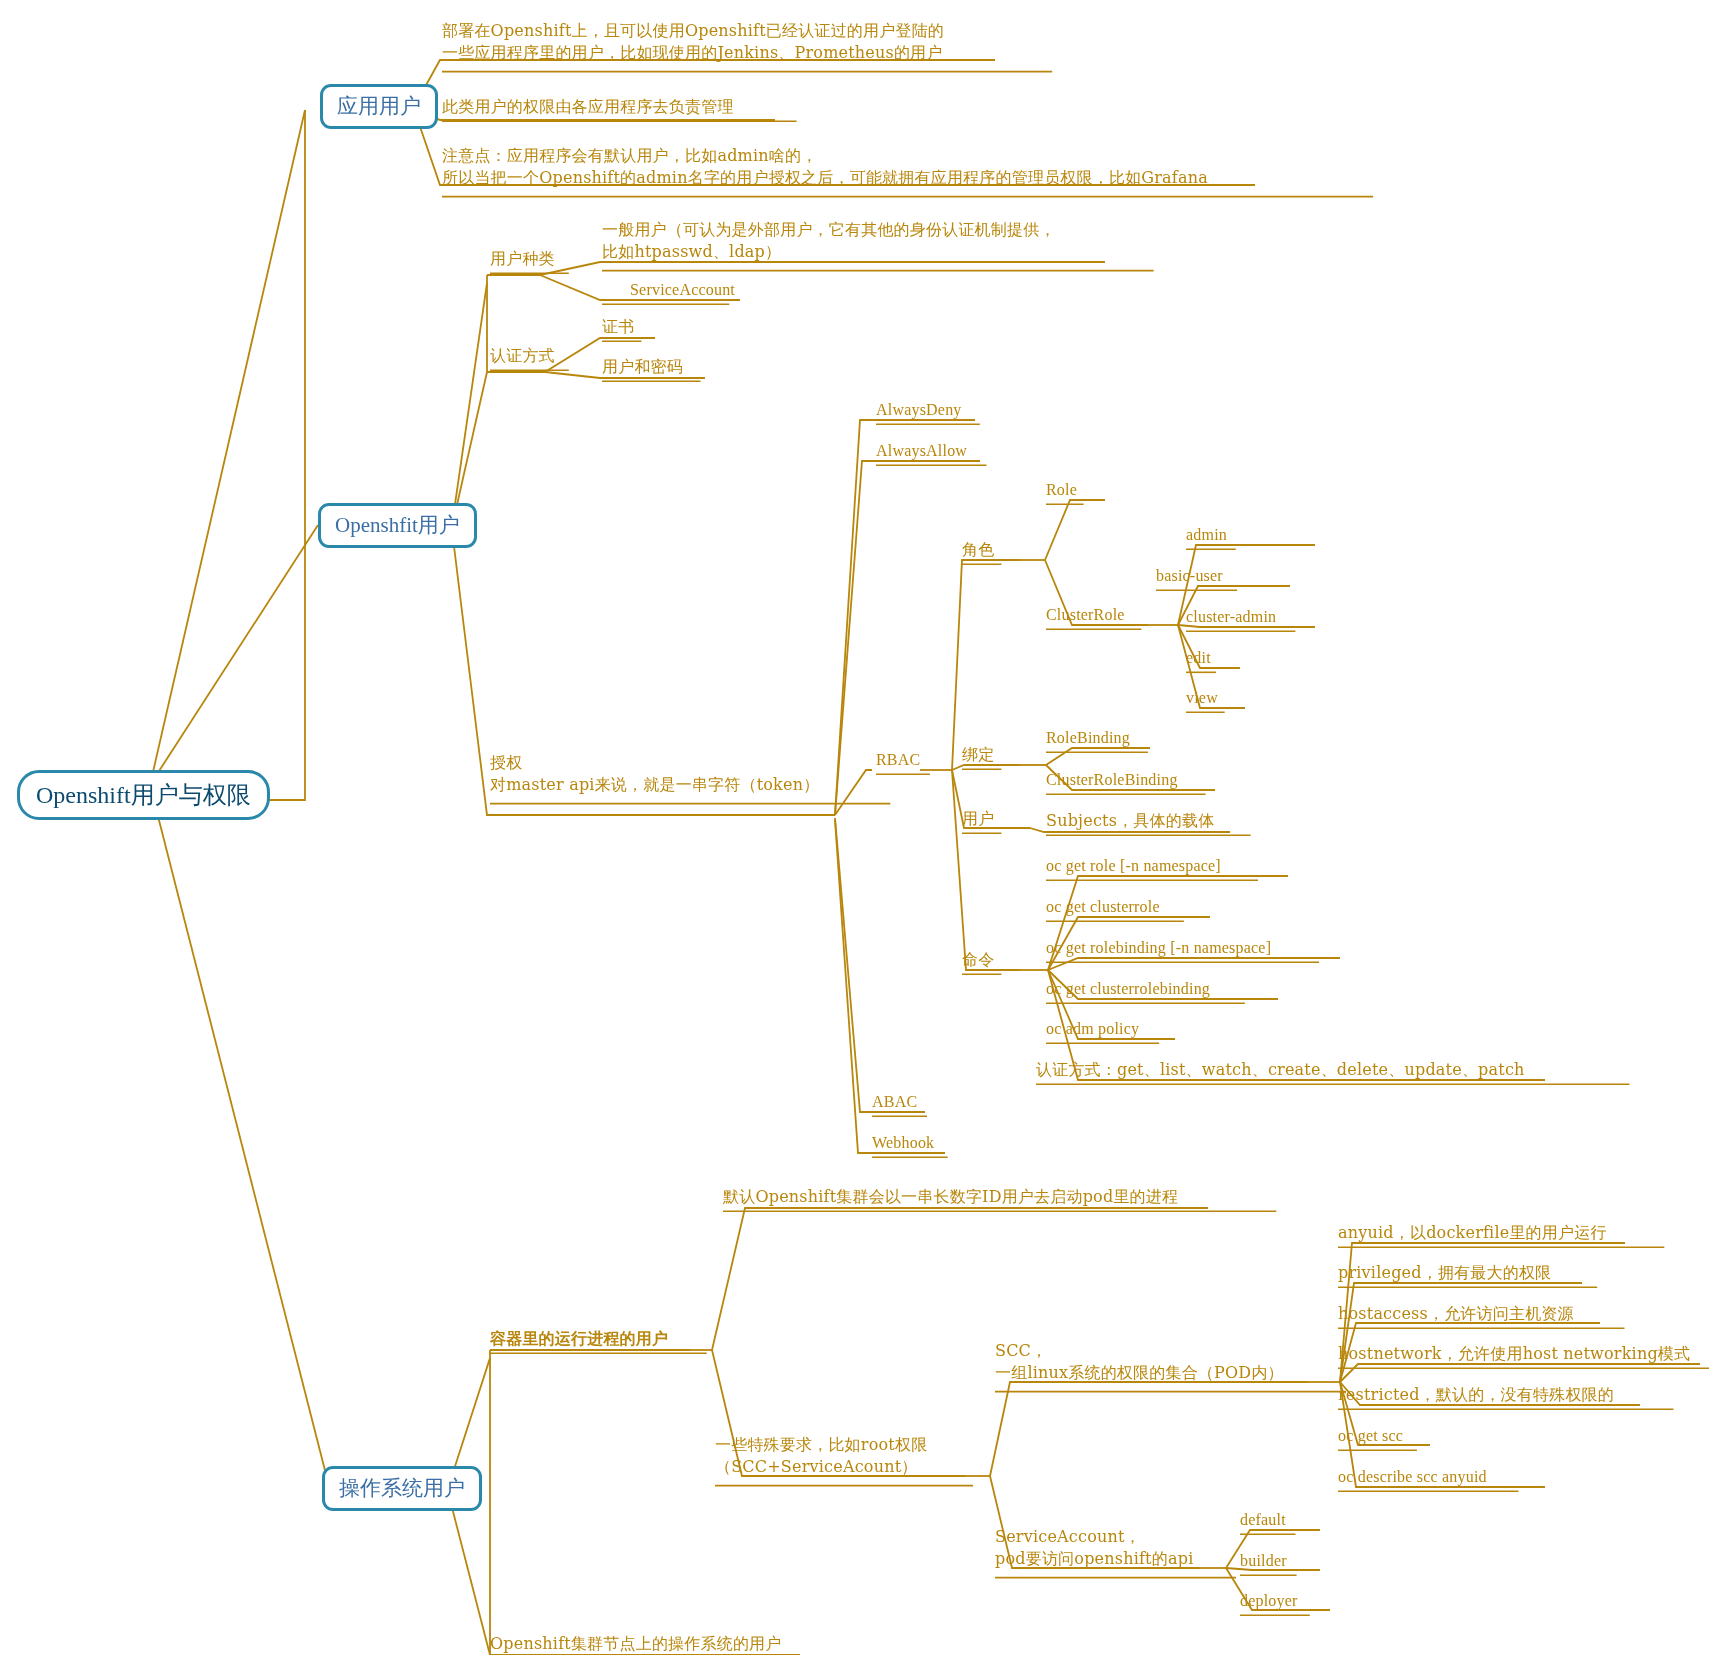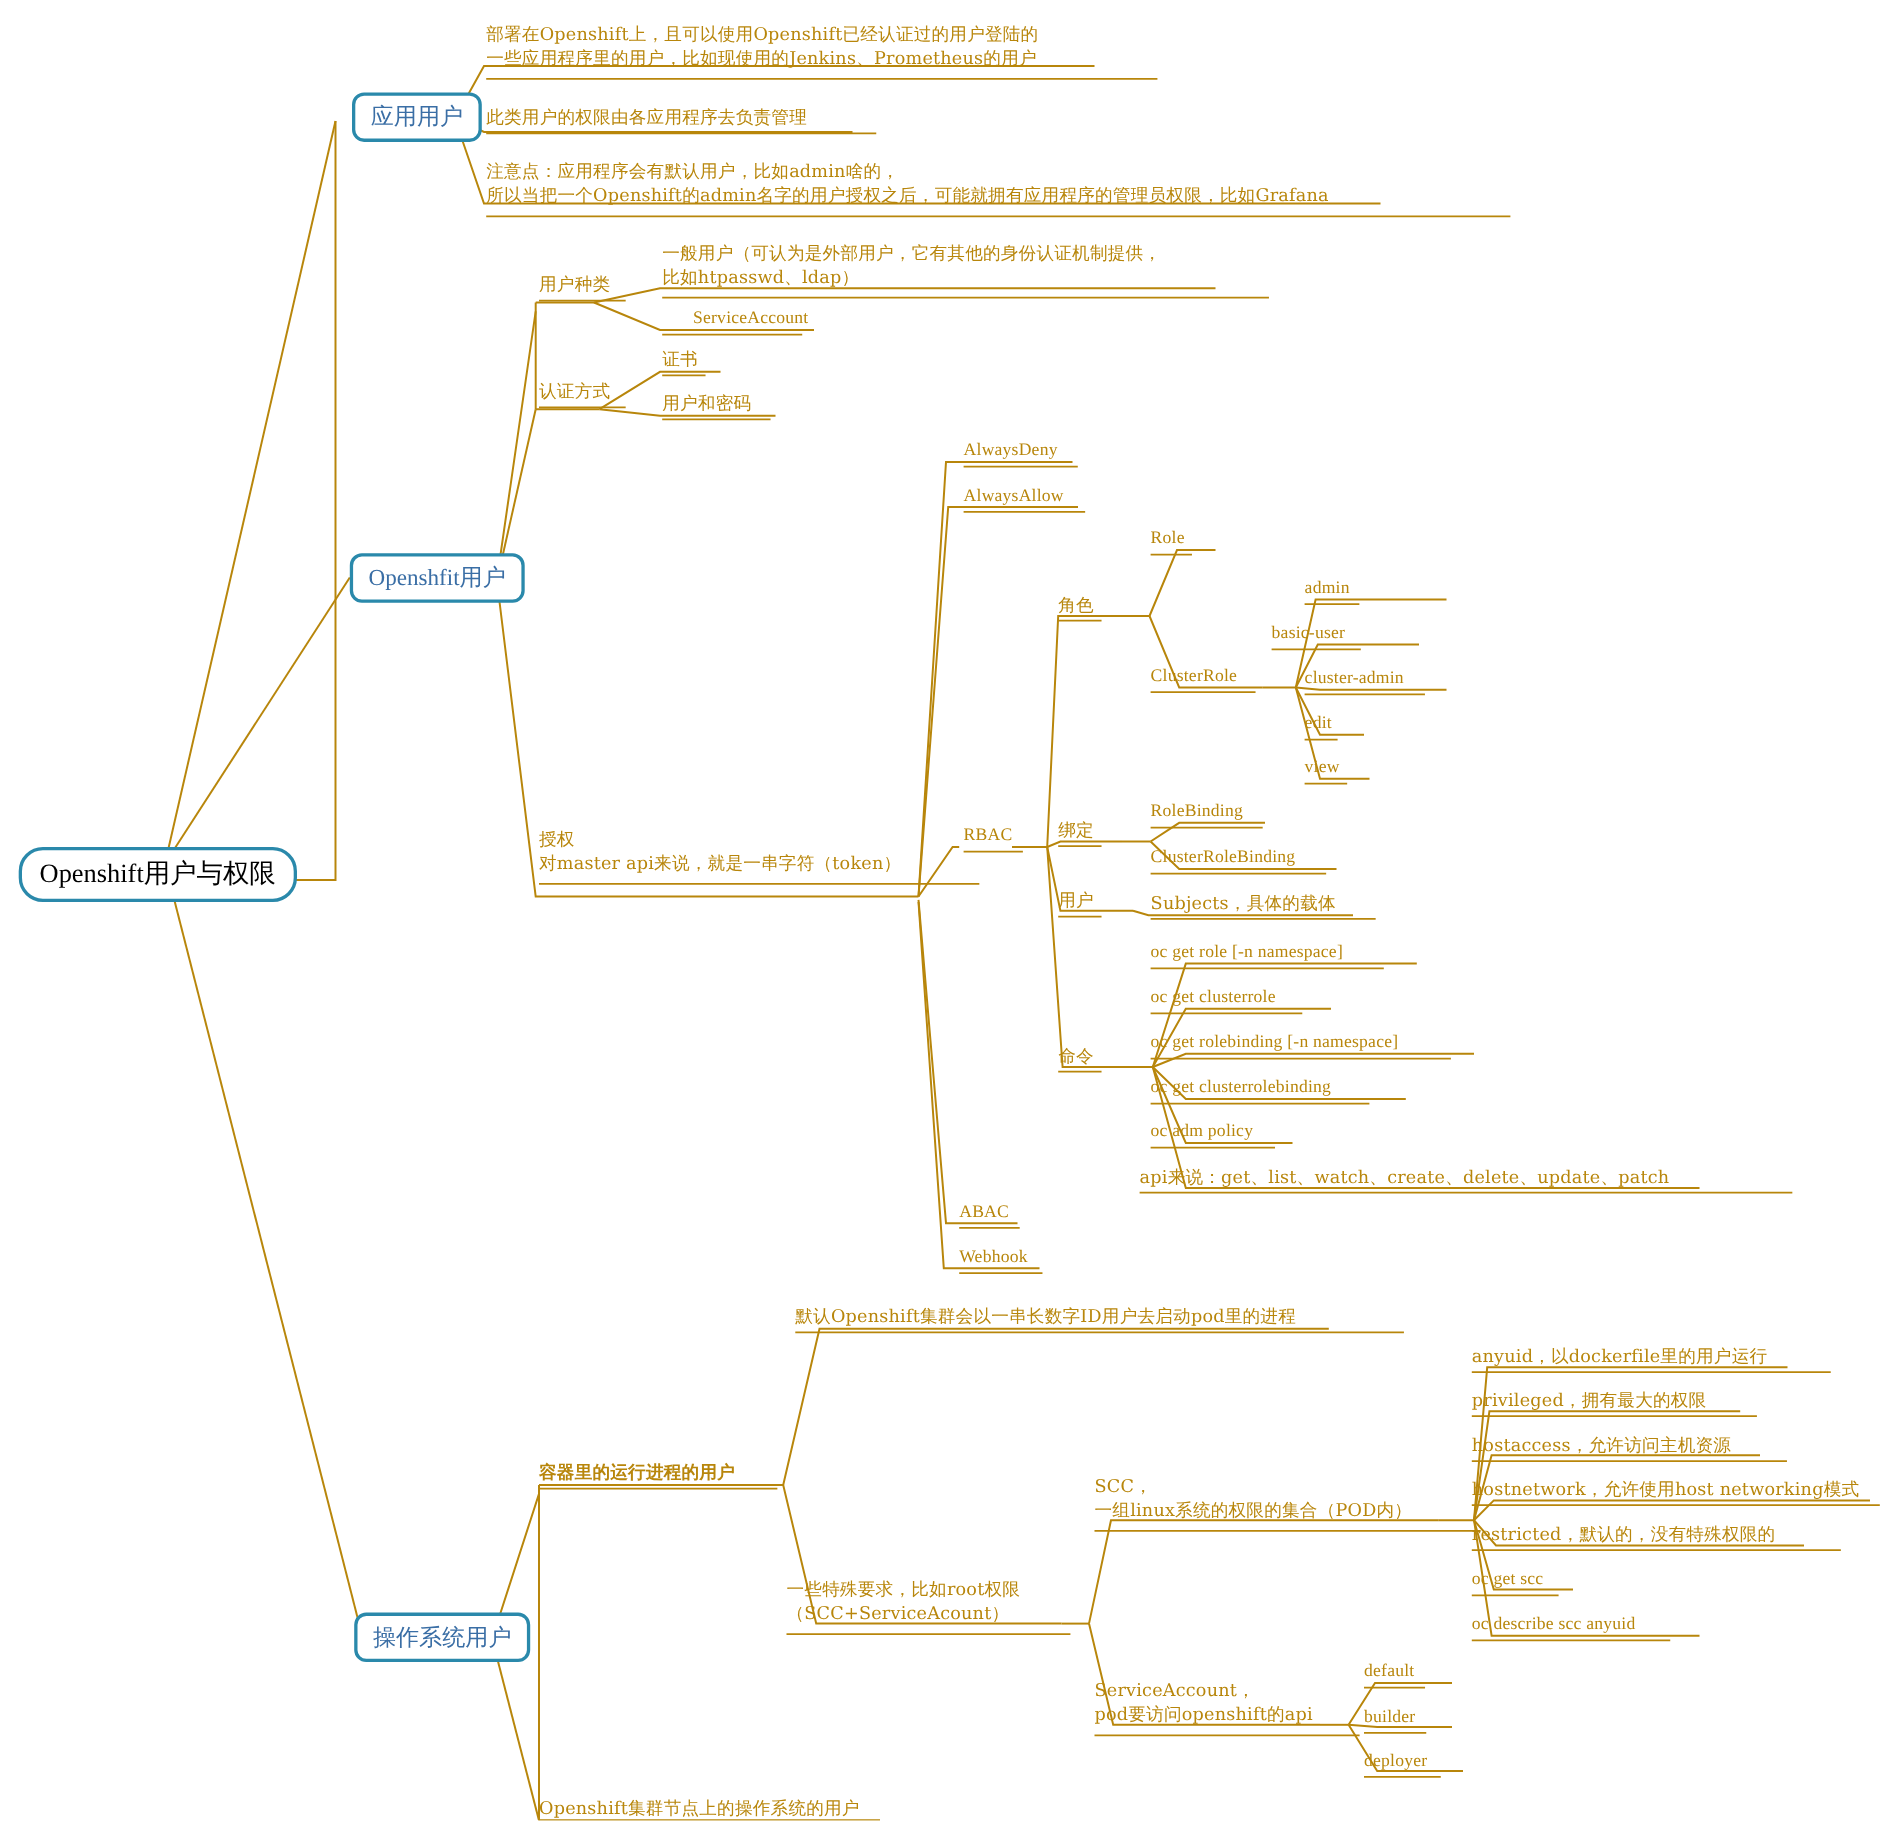--- a/index.html
+++ b/index.html
@@ -1,21 +1,21 @@
 <!DOCTYPE html>
 <html><head>
 <meta charset="utf-8">
 <style>
   html,body{margin:0;padding:0;background:#ffffff;}
   body{font-family:"Liberation Serif","DejaVu Serif",serif;}
   #stage{position:relative;width:1709px;height:1655px;background:#fff;overflow:hidden;}
   svg#links{position:absolute;left:0;top:0;width:1709px;height:1655px;}
   .node{position:absolute;white-space:pre;color:#b8860b;font-size:16px;line-height:1.35;letter-spacing:0.2px;}
   .node.cjk{font-family:"DejaVu Serif","Liberation Serif",serif;}
-  .rootnode{position:absolute;border:3px solid #2a89ab;border-radius:22px;background:#fff;color:#000000;
+  .rootnode{position:absolute;border:3px solid #2a89ab;border-radius:22px;background:#fff;color:#0c4a6e;
             font-size:24px;padding:9px 16px;white-space:nowrap;line-height:1.1;}
   .mainnode{position:absolute;border:3px solid #2a89ab;border-radius:11px;background:#fff;color:#3a6ea5;
             font-size:21px;padding:8px 14px;white-space:nowrap;line-height:1.1;}
 </style>
 </head>
 <body>
 
 <div id="stage">
 
   <svg id="links" viewBox="0 0 1709 1655" xmlns="http://www.w3.org/2000/svg">
@@ -210,21 +210,21 @@
 
   <div class="node cjk" style="left:962px;top:808px;">用户</div>
   <div class="node cjk" style="left:1046px;top:810px;">Subjects，具体的载体</div>
 
   <div class="node cjk" style="left:962px;top:949px;">命令</div>
   <div class="node" style="left:1046px;top:855px;">oc get role [-n namespace]</div>
   <div class="node" style="left:1046px;top:896px;">oc get clusterrole</div>
   <div class="node" style="left:1046px;top:937px;">oc get rolebinding [-n namespace]</div>
   <div class="node" style="left:1046px;top:978px;">oc get clusterrolebinding</div>
   <div class="node" style="left:1046px;top:1018px;">oc adm policy</div>
-  <div class="node cjk" style="left:1036px;top:1059px;">api来说：get、list、watch、create、delete、update、patch</div>
+  <div class="node cjk" style="left:1036px;top:1059px;">认证方式：get、list、watch、create、delete、update、patch</div>
 
   <div class="node cjk" style="left:490px;top:1328px;font-weight:bold;">容器里的运行进程的用户</div>
   <div class="node cjk" style="left:723px;top:1186px;">默认Openshift集群会以一串长数字ID用户去启动pod里的进程</div>
   <div class="node cjk" style="left:715px;top:1434px;">一些特殊要求，比如root权限
 （SCC+ServiceAcount）</div>
 
   <div class="node cjk" style="left:995px;top:1340px;">SCC，
 一组linux系统的权限的集合（POD内）</div>
   <div class="node cjk" style="left:1338px;top:1222px;">anyuid，以dockerfile里的用户运行</div>
   <div class="node cjk" style="left:1338px;top:1262px;">privileged，拥有最大的权限</div>

